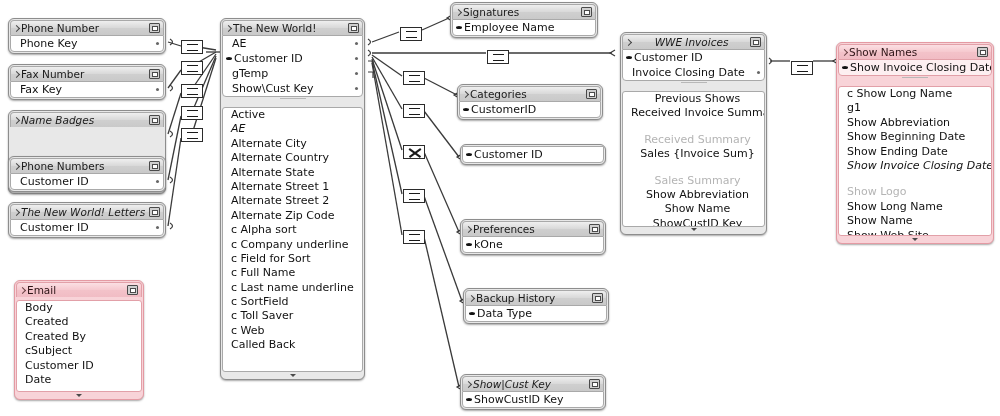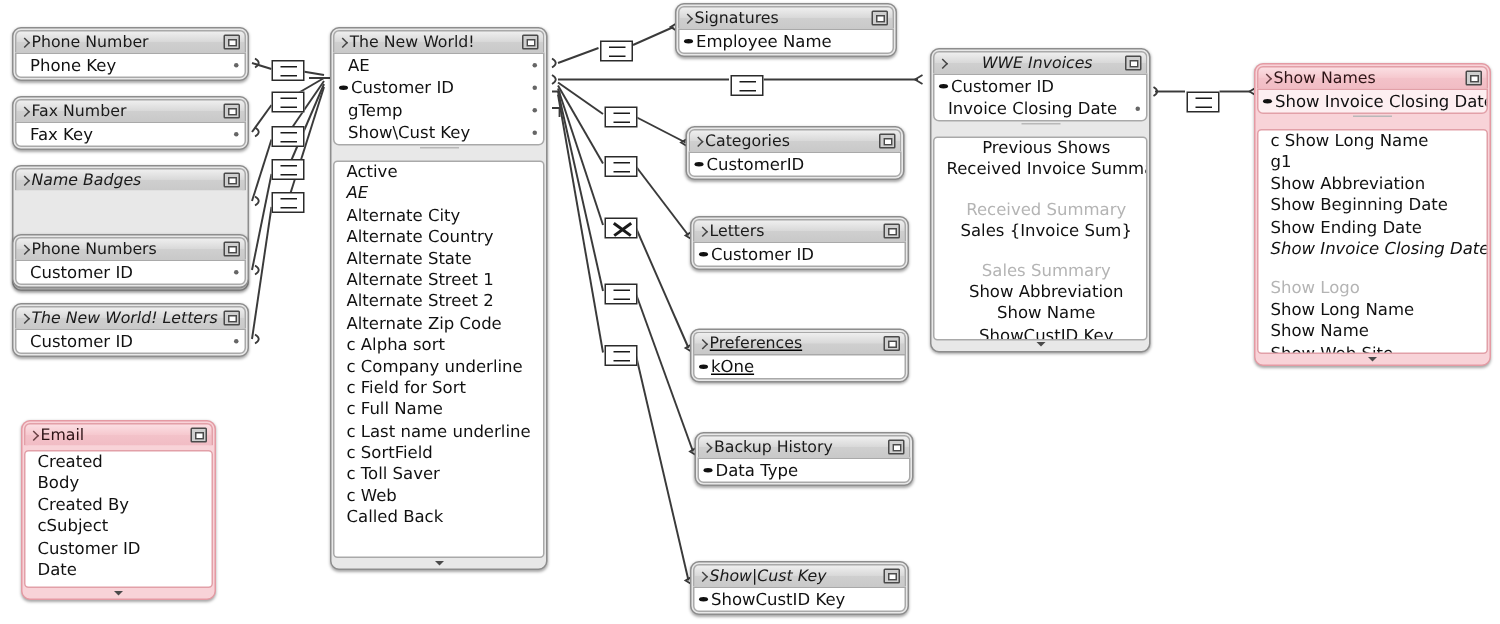--- a/index.html
+++ b/index.html
@@ -271,22 +271,22 @@
           </div>
         </div>
       </div>
       <div class="tbox pink" style="left: 14px; top: 280px; width: 130px;">
         <div class="thead">
           <span class="arrow-ico"></span>
           <span class="ttitle">Email</span>
           <span class="winico"></span>
         </div>
         <div class="listpanel" style="height: 92.4px;">
+          <div class="listrow">Body</div>
           <div class="listrow">Created</div>
-          <div class="listrow">Body</div>
           <div class="listrow">Created By</div>
           <div class="listrow">cSubject</div>
           <div class="listrow">Customer ID</div>
           <div class="listrow">Date</div>
         </div>
         <div class="grip down" style="position: relative; margin-top: 0px;"></div>
       </div>
       <div class="tbox" style="left: 220px; top: 18px; width: 145px;">
         <div class="thead">
           <span class="arrow-ico"></span>
@@ -357,33 +357,28 @@
           <span class="winico"></span>
         </div>
         <div class="keypanel" style="height: 17px;">
           <div class="fieldrow">
             <span class="bullet"></span>
             <span class="fname">CustomerID</span>
           </div>
         </div>
       </div>
       <div class="tbox" style="left: 460px; top: 144px; width: 146px;">
-        <div class="thead">
-          <span class="arrow-ico"></span>
-          <span class="ttitle">Letters</span>
-          <span class="winico"></span>
-        </div>
         <div class="keypanel" style="height: 17px;">
           <div class="fieldrow">
             <span class="bullet"></span>
             <span class="fname">Customer ID</span>
           </div>
         </div>
       </div>
-      <div class="tbox" style="left: 460px; top: 219px; width: 146px; text-decoration: underline;">
+      <div class="tbox" style="left: 460px; top: 219px; width: 146px;">
         <div class="thead">
           <span class="arrow-ico"></span>
           <span class="ttitle">Preferences</span>
           <span class="winico"></span>
         </div>
         <div class="keypanel" style="height: 17px;">
           <div class="fieldrow">
             <span class="bullet"></span>
             <span class="fname">kOne</span>
           </div>

